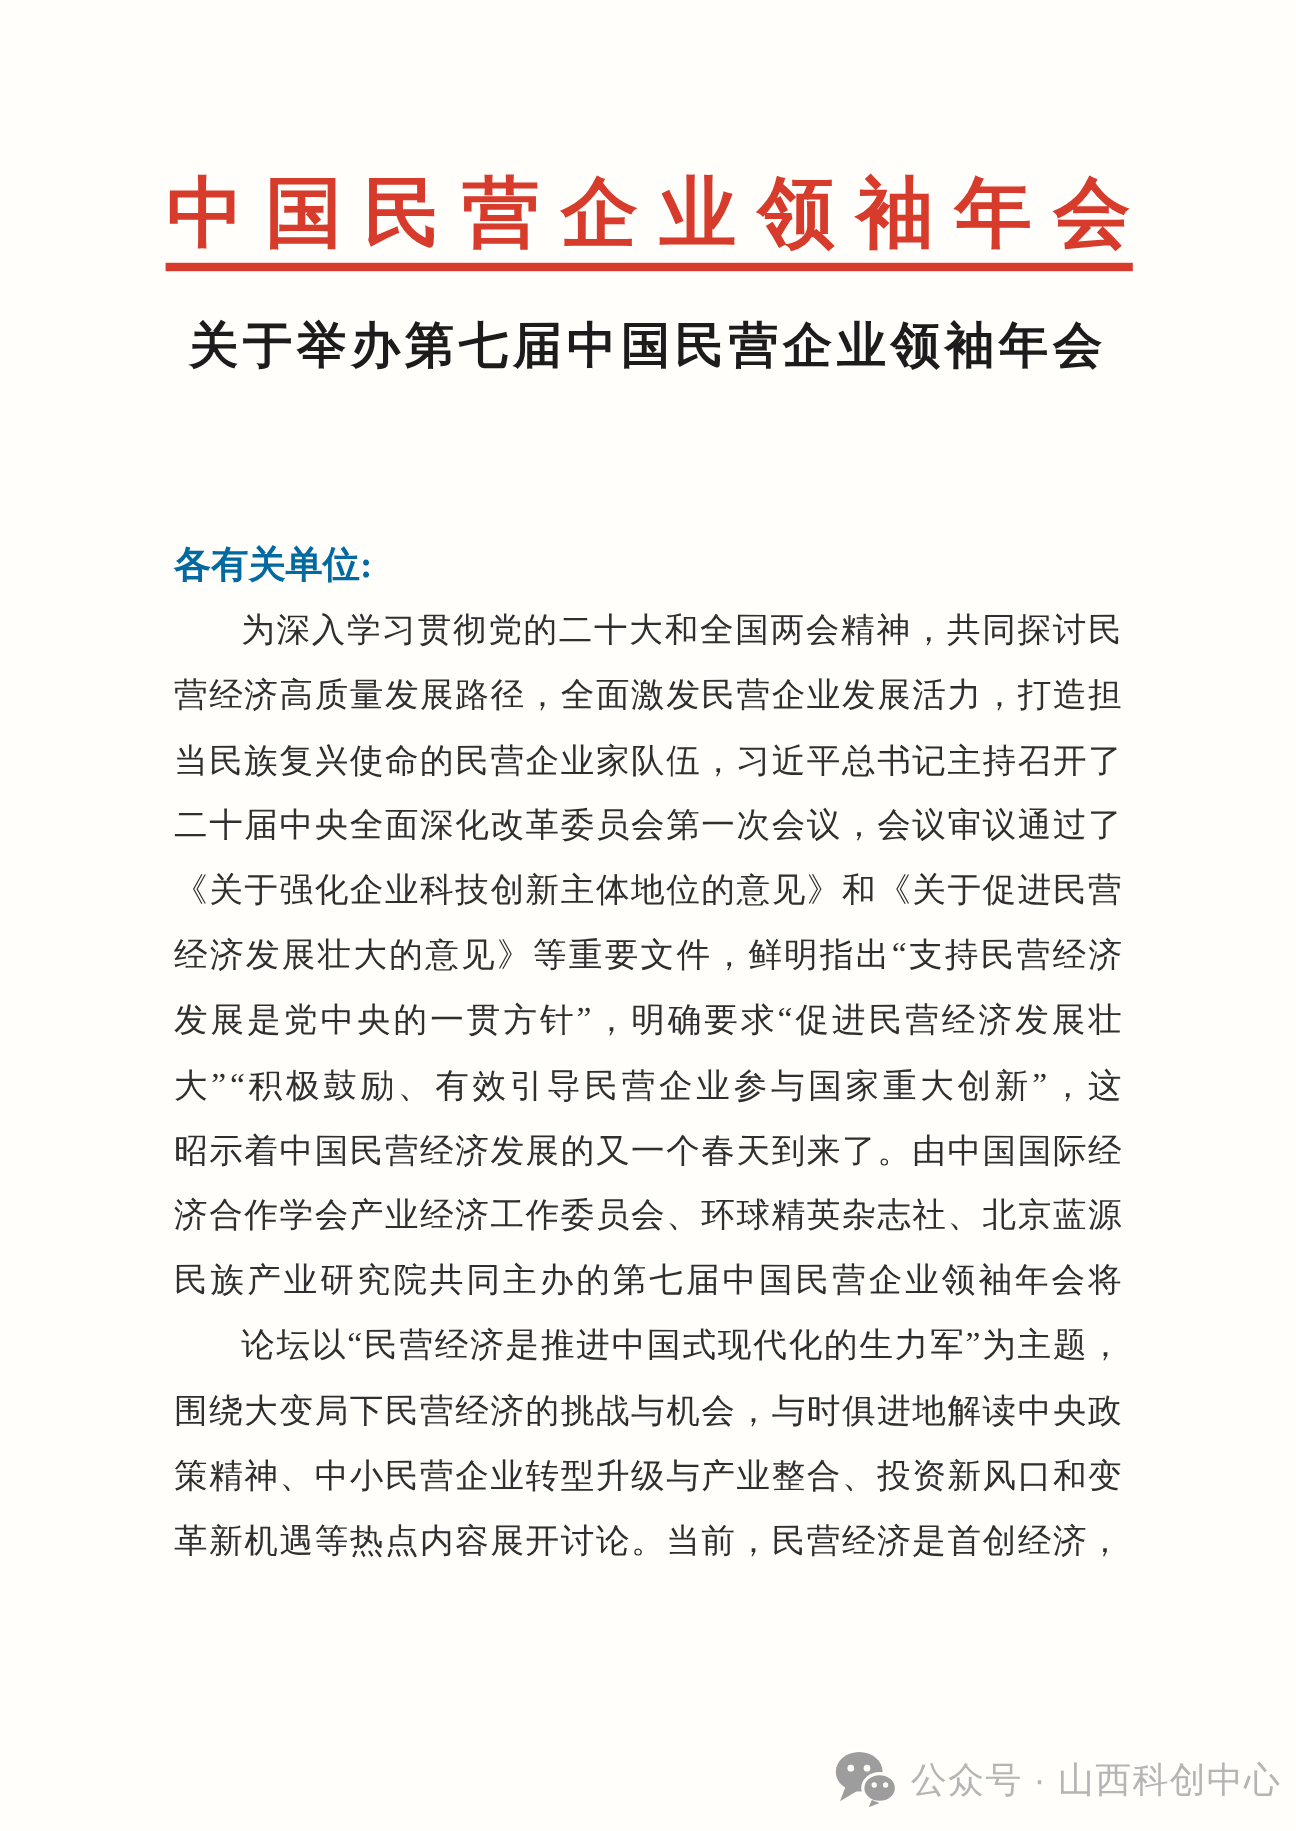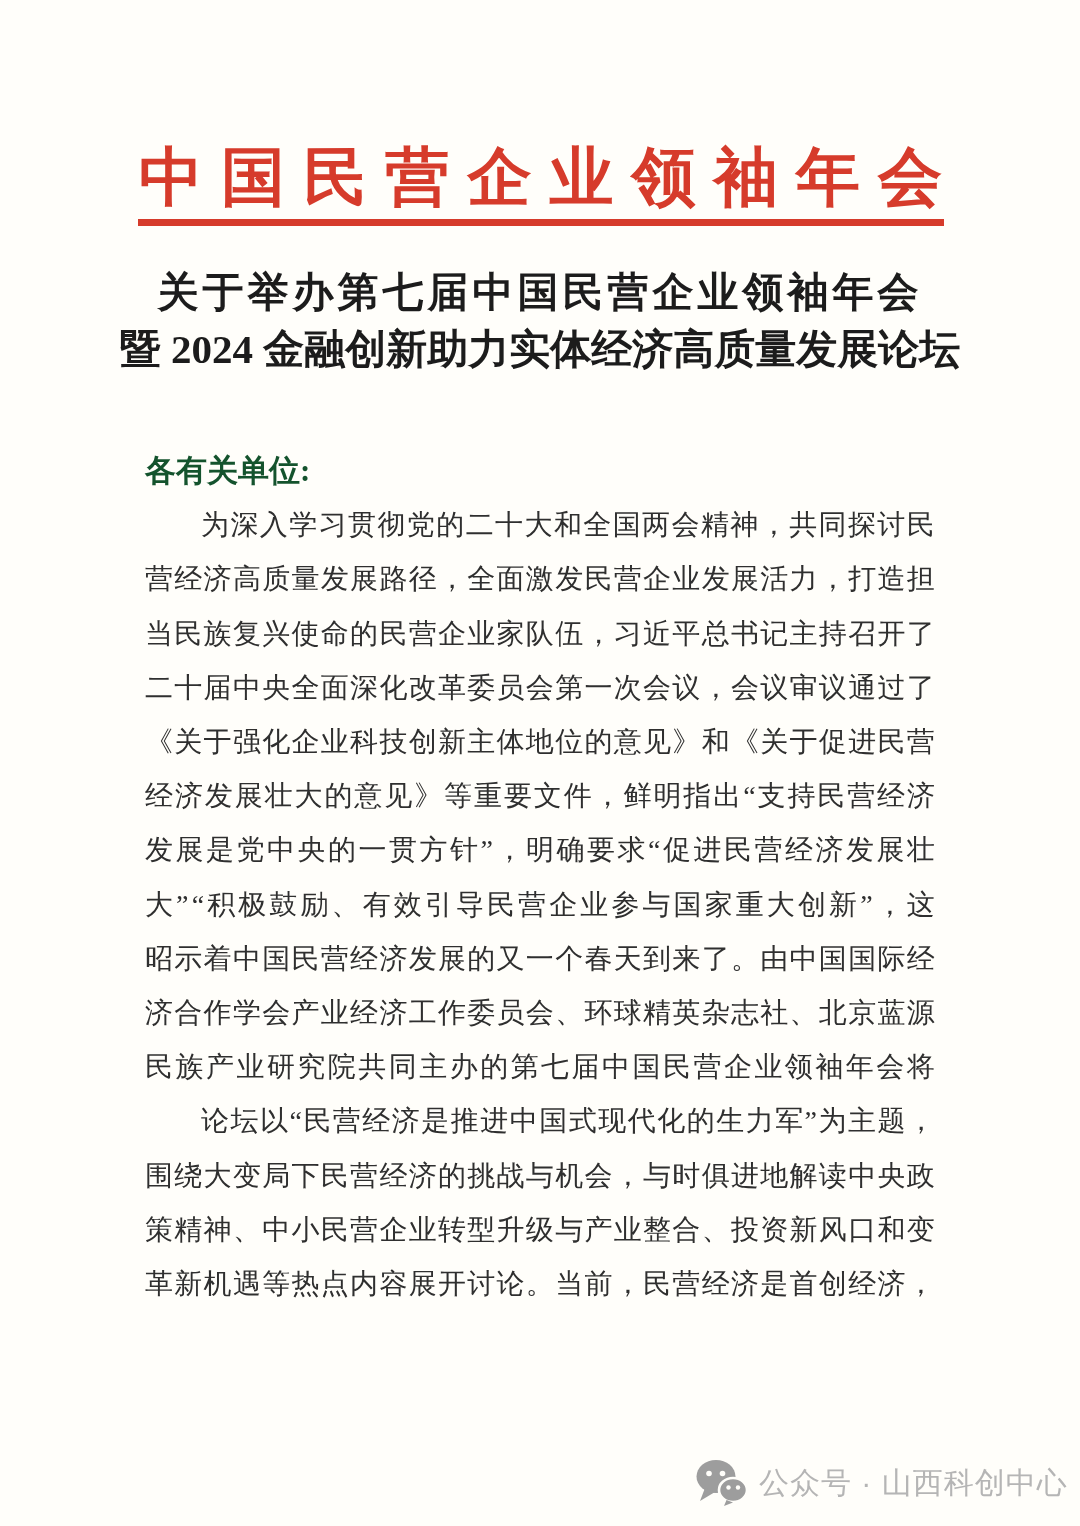--- a/index.html
+++ b/index.html
@@ -23,31 +23,31 @@
     position: absolute; top: 219px; left: 138px;
     width: 806px; height: 7px; background: #d63b2b;
   }
 
   
   .doc-title {
     position: absolute; top: 264px; left: 0; right: 0;
     text-align: center; font-weight: bold; color: #1c1c1c;
     font-size: 41px;
   }
-  .doc-title .t-line { height: 57px; line-height: 57px; }
+  .doc-title .t-line { height: 57px; line-height: 57px; font-family: Liberation Mono, monospace; }
   .doc-title .t-line-0 { letter-spacing: 4px; }
 
   
   .body-block {
     position: absolute; top: 444px; left: 145px; width: 790px;
     color: #2f2f2f; font-size: 28px;
   }
   .salutation {
     height: 54.2px; line-height: 54.2px;
-    font-size: 31px; font-weight: bold; color: #14532d;
+    font-size: 31px; font-weight: bold; color: #0369a1;
   }
   .line { height: 54.2px; line-height: 54.2px; }
   .line.fill {
     display: flex; justify-content: space-between; align-items: center;
     line-height: normal;
   }
   .line.indent { padding-left: 56px; }
 
   
   .watermark {
@@ -74,21 +74,20 @@
       <span>业</span>
       <span>领</span>
       <span>袖</span>
       <span>年</span>
       <span>会</span>
     </div>
   <div class="banner-underline" style="background: rgb(214, 59, 43);"></div>
 
   <div class="doc-title">
     <div class="t-line t-line-0">关于举办第七届中国民营企业领袖年会</div>
-    <div class="t-line t-line-1">暨 2024 金融创新助力实体经济高质量发展论坛</div>
   </div>
 
   <div class="body-block">
     <div class="salutation">各有关单位:</div>
 
   <div class="line fill indent">
         <span>为</span>
         <span>深</span>
         <span>入</span>
         <span>学</span>

